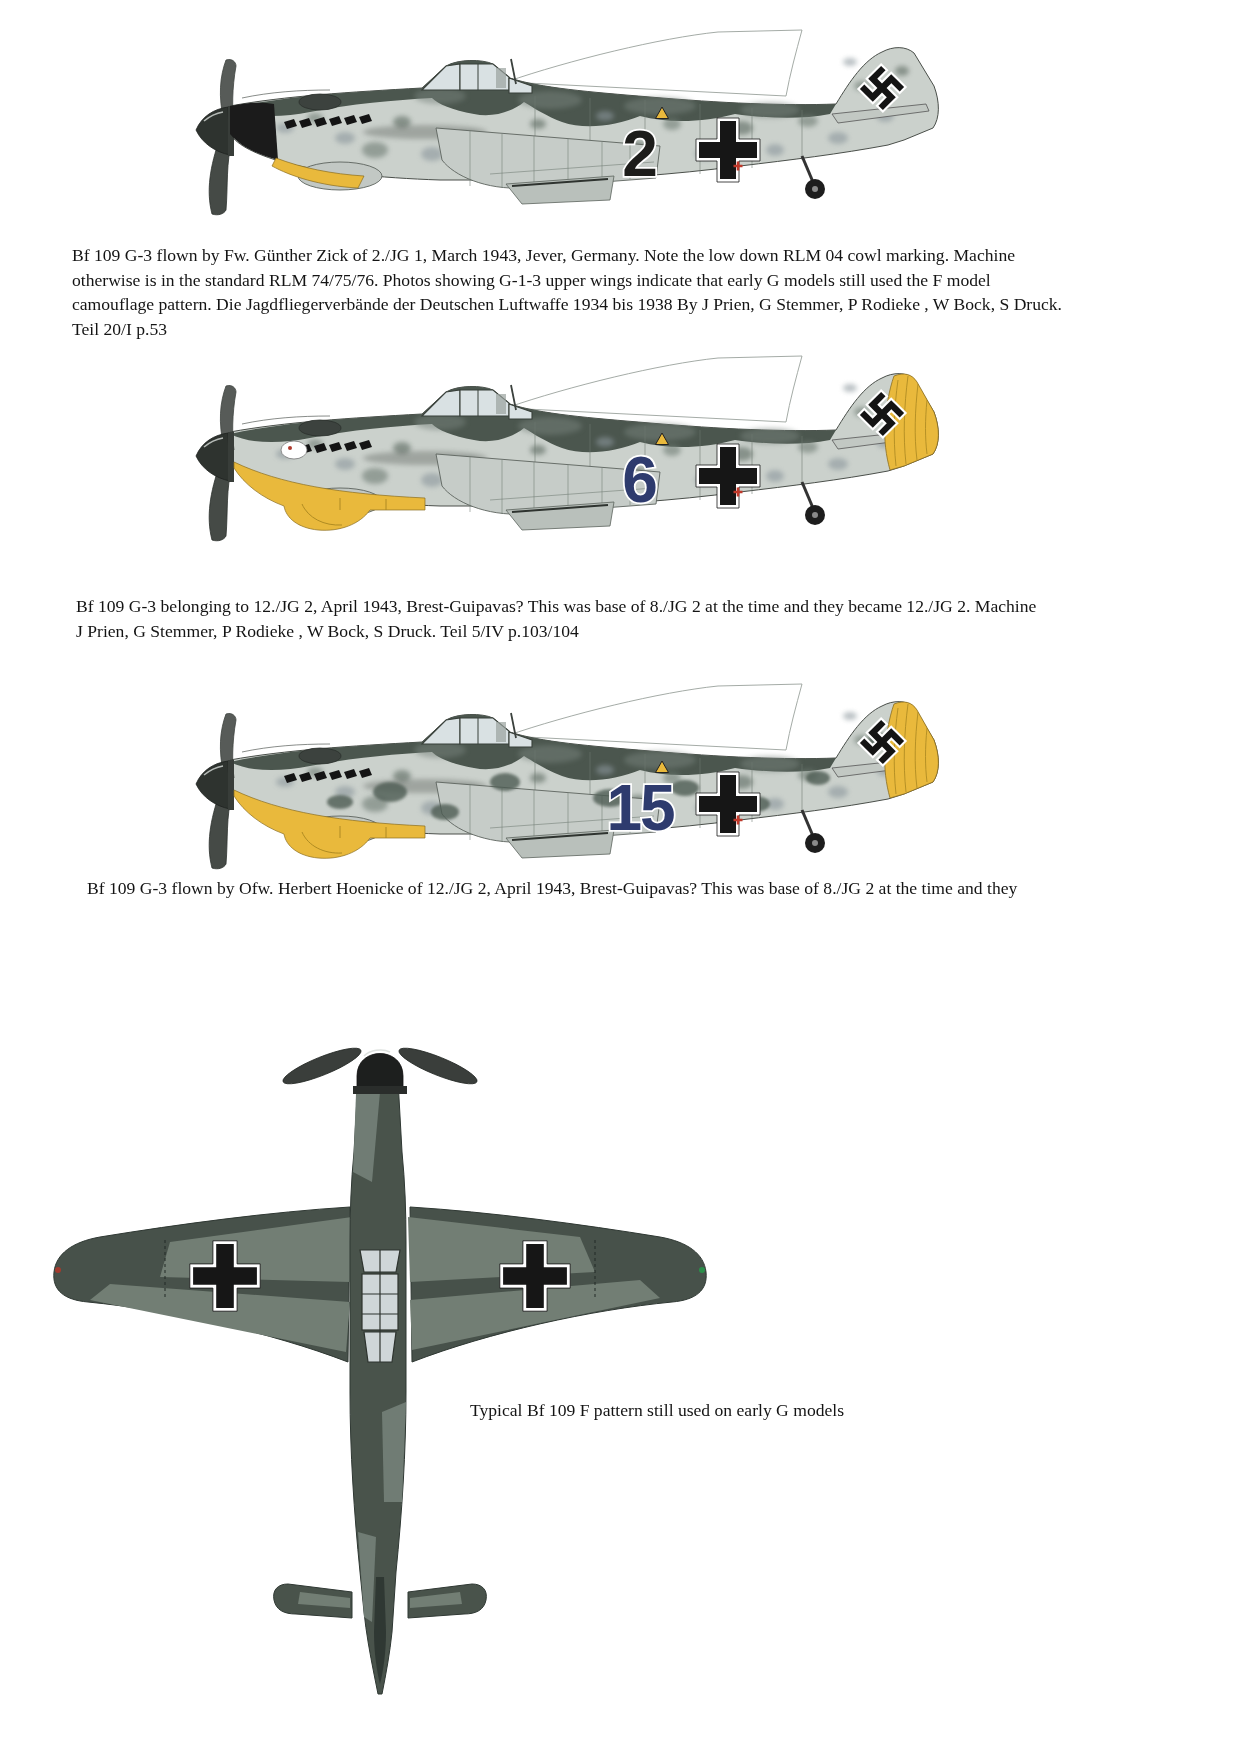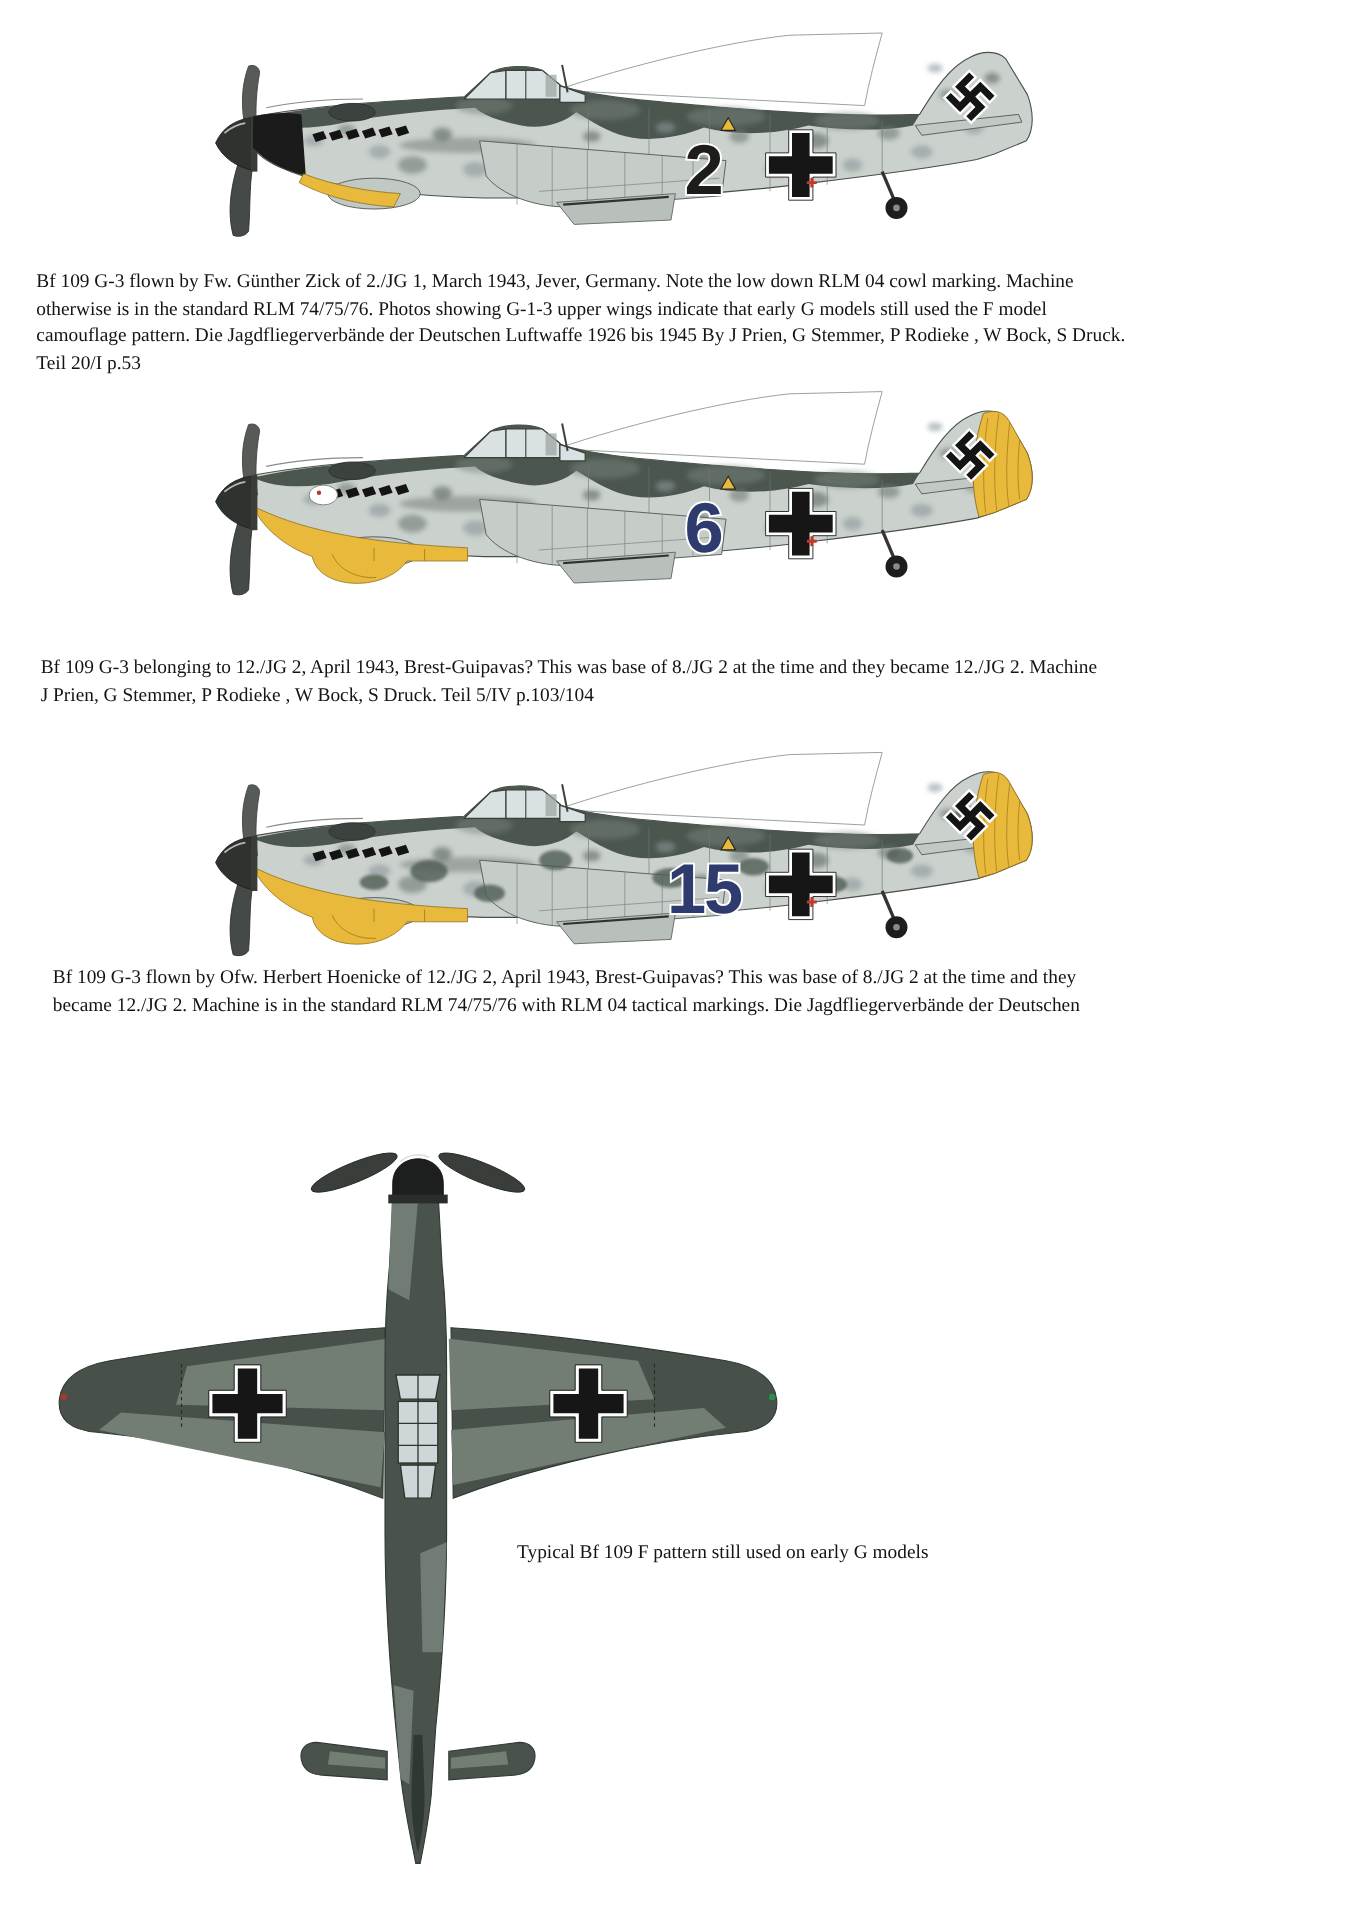--- a/index.html
+++ b/index.html
@@ -1,19 +1,19 @@
 <!DOCTYPE html>
 <html><head>
 <meta charset="utf-8">
 <style>
   html,body{margin:0;padding:0;background:#ffffff;}
   .page{position:relative;width:1240px;height:1753px;background:#ffffff;overflow:hidden;
         font-family:"Liberation Serif",serif;color:#141414;}
   .caption{position:absolute;font-size:17.6px;line-height:24.6px;color:#141414;}
-  .caption div{white-space:nowrap;}
+  .caption div{white-space:nowrap;margin-left:39px;}
   .topcaption{position:absolute;font-size:17.6px;color:#141414;white-space:nowrap;z-index:5;}
   svg.profile{position:absolute;}
   .num{font-family:"Liberation Sans",sans-serif;font-weight:bold;}
 </style>
 </head>
 <body>
 
 <div class="page">
 
 <svg width="0" height="0" style="position:absolute" aria-hidden="true">
@@ -167,21 +167,21 @@
   <path d="M 86 132 C 112 142 142 148 174 150 L 168 162 C 130 160 100 150 82 140 Z" fill="#e9b93c" stroke="#8a6d1f" stroke-width="0.7"></path>
   <use href="#balkenkreuz" transform="translate(538,124)"></use>
   <use href="#tailmark" transform="translate(692,62) scale(1.25)"></use>
   <use href="#warn-triangle" transform="translate(472,88)"></use>
   <use href="#red-plus" transform="translate(548,140)"></use>
   <text class="num" x="450" y="150" font-size="64" text-anchor="middle" stroke="#ffffff" stroke-width="3.5" paint-order="stroke" fill="#1d1d1b">2</text>
 </svg>
 <div class="caption" style="left:33px;top:243px;width:1170px">
   <div>Bf 109 G-3 flown by Fw. Günther Zick of 2./JG 1, March 1943, Jever, Germany. Note the low down RLM 04 cowl marking. Machine</div>
   <div>otherwise is in the standard RLM 74/75/76. Photos showing G-1-3 upper wings indicate that early G models still used the F model</div>
-  <div>camouflage pattern. Die Jagdfliegerverbände der Deutschen Luftwaffe 1926 bis 1945 By J Prien, G Stemmer, P Rodieke , W Bock, S Druck.</div>
+  <div>camouflage pattern. Die Jagdfliegerverbände der Deutschen Luftwaffe 1934 bis 1938 By J Prien, G Stemmer, P Rodieke , W Bock, S Druck.</div>
   <div>Teil 20/I p.53</div>
 </div>
 
 <svg class="profile" style="left:190px;top:352px" width="800" height="215" viewBox="0 0 800 215">
   <use href="#bf109-airframe"></use>
   <g>
     <path d="M 44 110 C 90 132 150 142 235 146 L 235 158 L 180 158 C 170 172 150 180 128 178 C 108 176 96 166 94 154 C 72 146 54 132 44 116 Z" fill="#e9b93c" stroke="#8a6d1f" stroke-width="0.7"></path>
     <path d="M 112 152 C 118 166 134 174 152 173" stroke="#a8861f" stroke-width="0.9" fill="none"></path>
     <path d="M 150 146 V 158 M 196 147 V 158" stroke="#a8861f" stroke-width="0.9"></path>
   </g>
@@ -227,21 +227,20 @@
     <path d="M 708 28 C 704 56 703 86 706 114 M 718 24 C 714 54 713 84 716 112 M 728 32 C 725 58 724 84 727 108 M 737 48 C 735 68 735 86 737 102" stroke="#a8861f" stroke-width="0.8" fill="none"></path>
   </g>
   <use href="#balkenkreuz" transform="translate(538,124)"></use>
   <use href="#tailmark" transform="translate(692,62) scale(1.25)"></use>
   <use href="#warn-triangle" transform="translate(472,88)"></use>
   <use href="#red-plus" transform="translate(548,140)"></use>
   <text class="num" x="450" y="150" font-size="64" letter-spacing="-2" text-anchor="middle" stroke="#ffffff" stroke-width="3.5" paint-order="stroke" fill="#2e3b6e">15</text>
 </svg>
 <div class="caption" style="left:48px;top:876px;width:1130px">
   <div>Bf 109 G-3 flown by Ofw. Herbert Hoenicke of 12./JG 2, April 1943, Brest-Guipavas? This was base of 8./JG 2 at the time and they</div>
-  <div>became 12./JG 2. Machine is in the standard RLM 74/75/76 with RLM 04 tactical markings. Die Jagdfliegerverbände der Deutschen</div>
 </div>
 
 <svg class="profile" style="left:20px;top:1032px" width="720" height="700" viewBox="0 0 720 700">
 
   <g fill="#3a3e3b" stroke="#242825" stroke-width="0.8">
     <ellipse cx="302" cy="34" rx="42" ry="9" transform="rotate(-22 302 34)"></ellipse>
     <ellipse cx="418" cy="34" rx="42" ry="9" transform="rotate(22 418 34)"></ellipse>
   </g>
 
   <g>

